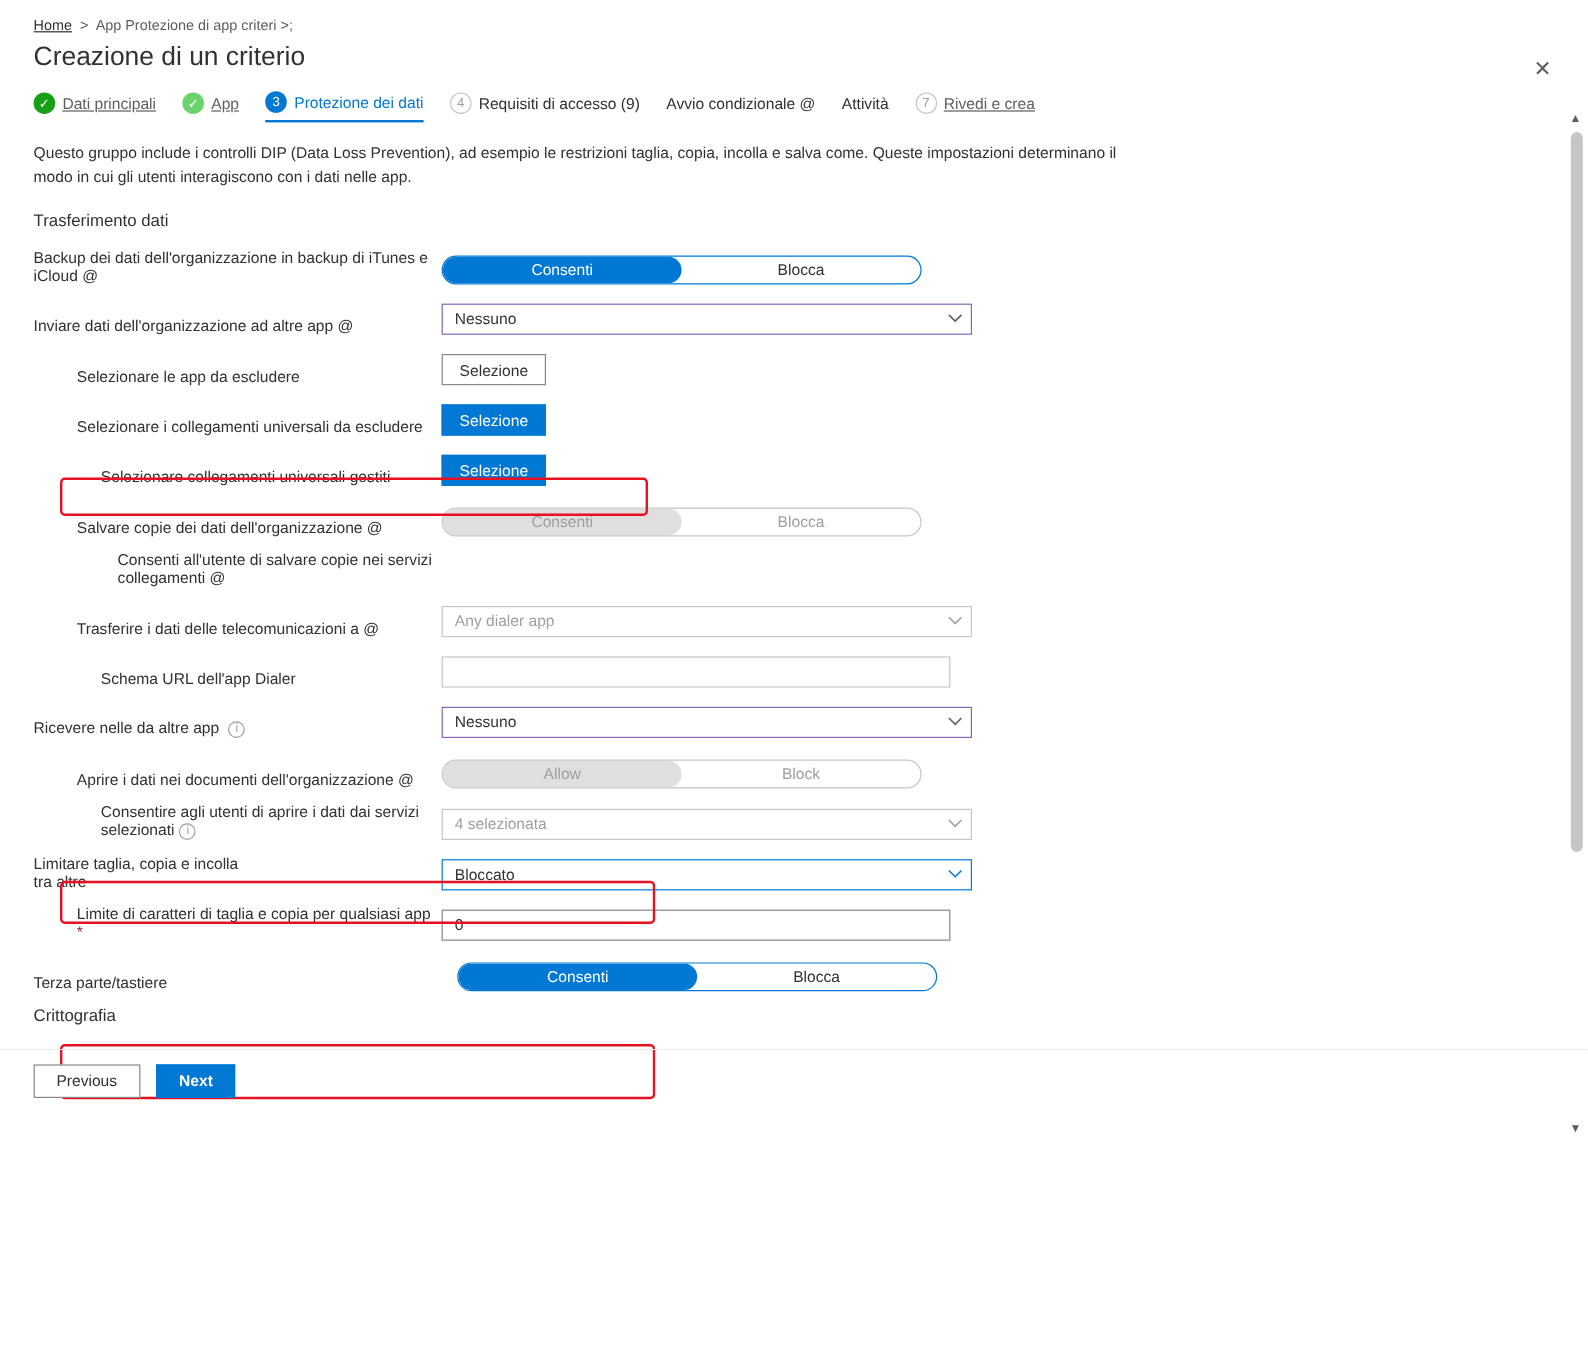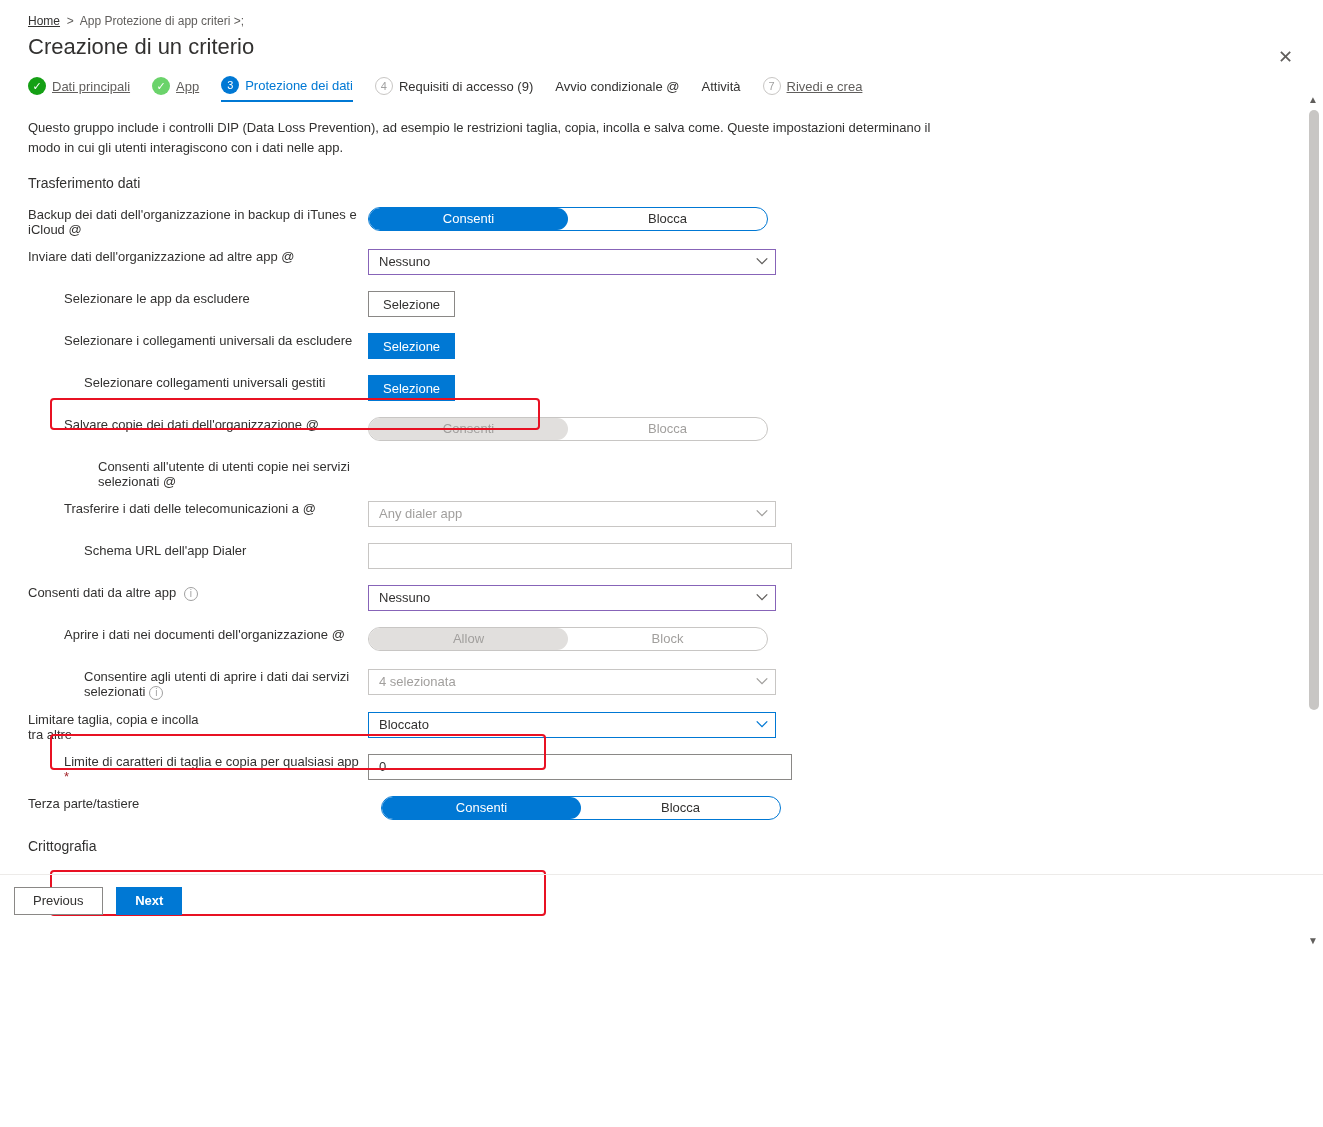--- a/index.html
+++ b/index.html
@@ -28,54 +28,54 @@
 .scrollpane { position: relative; padding-right: 12px; }
 .scrollbar-fake { position: fixed; right: 4px; top: 100px; width: 10px; height: 840px; background: #fff; }
 .scrollbar-fake .thumb { position: absolute; top: 10px; left: 0; width: 10px; height: 600px; background: #c8c6c4; border-radius: 5px; }
 .scrollbar-fake .arr { position: absolute; left: -1px; font-size: 10px; color: #605e5c; }
 .scrollbar-fake .arr.up { top: -6px; }
 .scrollbar-fake .arr.dn { bottom: -6px; }
 
 .intro { font-size: 13px; color: #323130; line-height: 1.5; margin-bottom: 18px; max-width: 910px; }
 .section-h { font-size: 14px; color: #323130; margin-bottom: 16px; margin-top: 12px; }
 
-.row { display: flex; align-items: flex-start; min-height: 30px; margin-bottom: 12px; }
+.row { display: flex; align-items: flex-end; min-height: 30px; margin-bottom: 12px; }
 .row .lbl { width: 340px; font-size: 13px; color: #323130; padding-right: 8px; }
 .row .lbl.ind1 { padding-left: 36px; width: 340px; }
 .row .lbl.ind2 { padding-left: 56px; width: 340px; }
 .row .lbl.ind3 { padding-left: 70px; width: 340px; }
 .row .lbl .info { display:inline-block; width:14px; height:14px; border:1px solid #a0a0a0; border-radius:50%; font-size:10px; line-height:12px; text-align:center; color:#a0a0a0; margin-left:4px; vertical-align:middle;}
 .row .lbl .star { color:#a4262c; }
 
 .ctrl { position: relative; }
 
 .pill { display:flex; border:1px solid #0078d4; border-radius: 14px; overflow:hidden; height:24px; width: 400px; }
 .pill .opt { flex:1; text-align:center; font-size:13px; line-height:22px; cursor:pointer; color:#323130; }
 .pill .opt.sel { background:#0078d4; color:#fff; border-radius:12px; }
 .pill.grey { border-color:#c8c6c4; }
 .pill.grey .opt { color:#a19f9d; }
 .pill.grey .opt.sel { background:#e1dfdd; color:#a19f9d; }
 
-.dd { height:26px; width:408px; border:1px solid #8a8886; background:#fff; padding: 0 26px 0 10px; font-size:13px; line-height:24px; position:relative; color:#323130;}
+.dd { height:26px; width:442px; border:1px solid #8a8886; background:#fff; padding: 0 26px 0 10px; font-size:13px; line-height:24px; position:relative; color:#323130;}
 .dd.purple { border-color:#8764b8; }
 .dd.blue { border-color:#0078d4; }
 .dd .chev { position:absolute; right:6px; top:4px; width:14px; height:14px; color:#605e5c; }
 .dd.grey-text { color:#a19f9d; }
 
 .txt { height:26px; width:424px; border:1px solid #8a8886; background:#fff; padding: 0 10px; font-size:13px; line-height:24px; color:#a19f9d;}
 
 .btn-small { height:26px; padding:0 14px; font-size:13px; border:1px solid #8a8886; background:#fff; color:#323130; cursor:pointer;}
 .btn-small.blue { background:#0078d4; color:#fff; border-color:#0078d4; }
 
 .red-box { position:absolute; border:2px solid #e81123; border-radius:4px; pointer-events:none; }
 .red-1 { left:22px; top:280px; width:490px; height:32px; }
 .red-2 { left:22px; top:616px; width:496px; height:36px; }
 .red-3 { left:22px; top:752px; width:496px; height:46px; }
 
-.footer { border-top:1px solid #edebe9; padding:12px 14px; position:relative; margin-top:20px;}
+.footer { border-top:1px solid #edebe9; padding:12px 28px; position:relative; margin-top:20px;}
 .footer .btn { height:28px; padding:0 18px; font-size:13px; margin-right:10px; cursor:pointer; }
 .footer .btn.prev { background:#fff; border:1px solid #8a8886; color:#323130; }
 .footer .btn.next { background:#0078d4; border:1px solid #0078d4; color:#fff; font-weight:600; }
 
 svg.chev { display:inline-block; }
 </style>
 </head>
 <body>
 
 <div class="container">
@@ -165,21 +165,21 @@
       <div class="lbl ind1">Salvare copie dei dati dell'organizzazione @</div>
       <div class="ctrl">
         <div class="pill grey">
           <div class="opt sel">Consenti</div>
           <div class="opt">Blocca</div>
         </div>
       </div>
     </div>
 
     <div class="row">
-      <div class="lbl ind3">Consenti all'utente di utenti copie nei servizi selezionati @</div>
+      <div class="lbl ind3">Consenti all'utente di salvare copie nei servizi collegamenti @</div>
     </div>
 
     <div class="row">
       <div class="lbl ind1">Trasferire i dati delle telecomunicazioni a @</div>
       <div class="ctrl">
         <div class="dd grey-text" style="border-color:#c8c6c4;">
           <span>Any dialer app</span>
           <svg class="chev" viewBox="0 0 16 16">
               <path d="M2 5l6 6 6-6" stroke="#a19f9d" fill="none" stroke-width="1.5"></path>
             </svg>
@@ -189,21 +189,21 @@
 
     <div class="row">
       <div class="lbl ind2">Schema URL dell'app Dialer</div>
       <div class="ctrl">
           <div class="txt" style="border-color:#c8c6c4;"></div>
         </div>
     </div>
 
     <div class="row">
       <div class="lbl">
-        <span>Consenti dati da altre app</span>
+        <span>Ricevere nelle da altre app</span>
         <span class="info">i</span>
       </div>
       <div class="ctrl">
         <div class="dd purple">
           <span>Nessuno</span>
           <svg class="chev" viewBox="0 0 16 16">
               <path d="M2 5l6 6 6-6" stroke="#605e5c" fill="none" stroke-width="1.5"></path>
             </svg>
         </div>
       </div>

